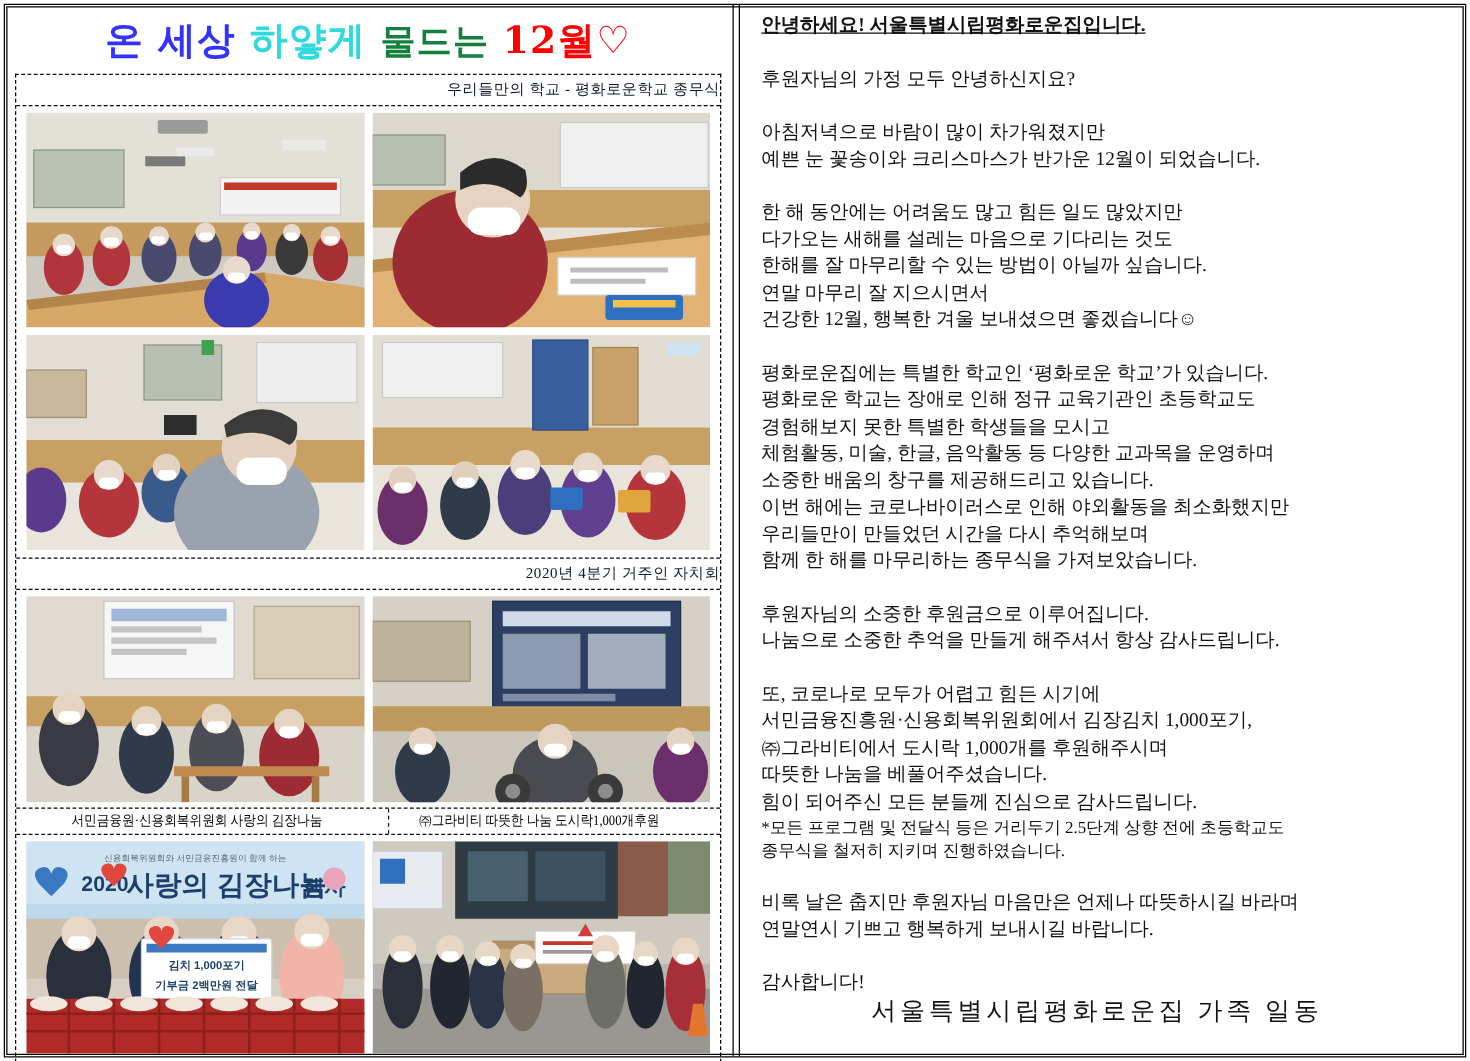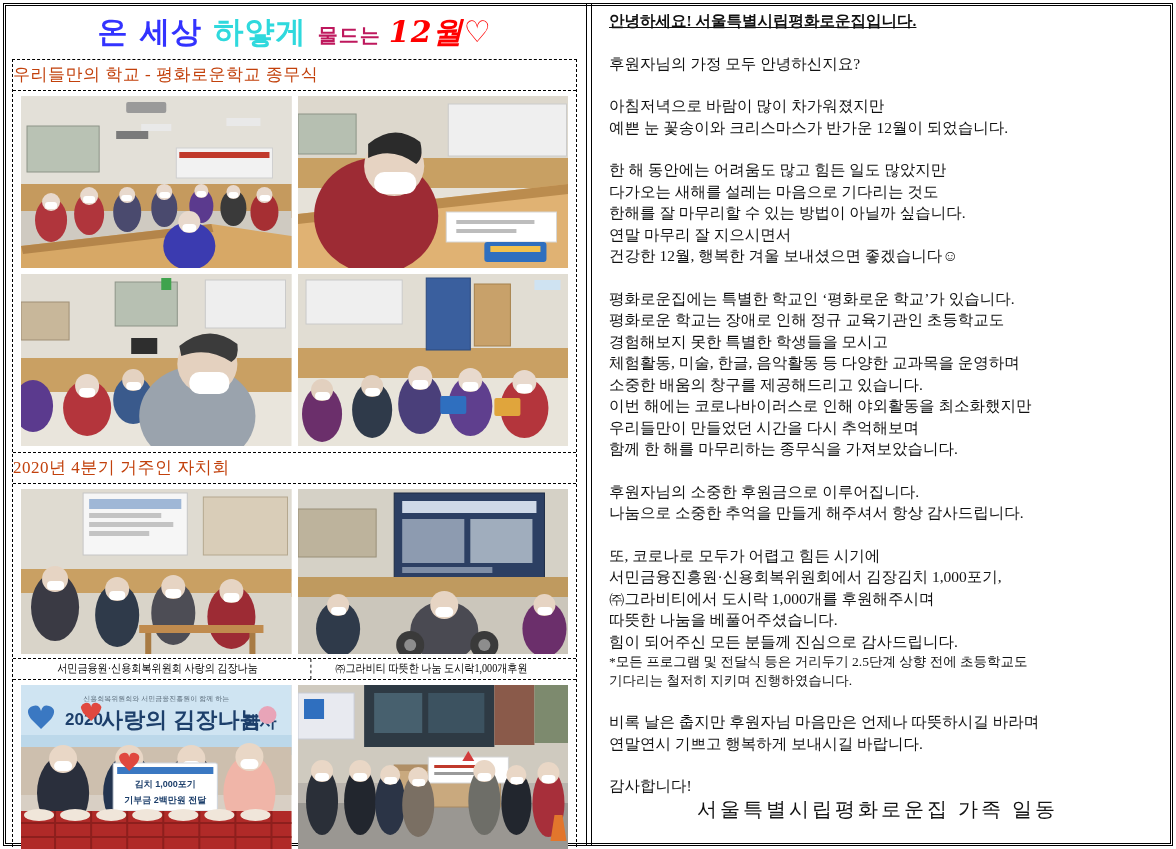--- a/index.html
+++ b/index.html
@@ -39,37 +39,37 @@
   
   .headline{
     text-align:center;
     padding:4px 0 6px 0;
     white-space:nowrap;
     font-family:"DejaVu Serif","Liberation Serif",serif;
   }
   .headline span{font-weight:700;letter-spacing:1px;}
   .hl-blue{font-size:30px;color:#3333ff;}
   .hl-cyan{font-size:30px;color:#2fd9dd;margin-top:36px;}
-  .hl-black{font-size:20px;color:#be185d;}
-  .hl-red{font-size:30px;color:#ff0000;font-style:italic;}
+  .hl-black{font-size:28px;color:#15803d;}
+  .hl-red{font-size:30px;color:#ff0000;}
 
   
   .board{
     flex:1;
     border:1px dashed #000;
     box-sizing:border-box;
     display:flex;flex-direction:column;
     padding:0;
   }
   .sec-title{
-    text-align:left;
-    font-size:17px;
+    text-align:right;
+    font-size:12px;
     letter-spacing:.5px;
     padding:3px 0 4px 0;
-    color:#c2410c;
+    color:#0f172a;
     white-space:nowrap;
   }
   .rule{border-top:1px dashed #000;}
   .photo-row{display:flex;gap:6px;padding:0 8px 6px 8px;}
   .photo-row.tight{padding-bottom:4px;}
   .cell{flex:1;position:relative;overflow:hidden;}
 
   .cap-row{display:flex;padding:0 8px;}
   .cap{
     flex:1;text-align:center;font-size:11.5px;
@@ -445,21 +445,21 @@
       <p class="bold">후원자님의 소중한 후원금으로 이루어집니다.</p>
       <p>나눔으로 소중한 추억을 만들게 해주셔서 항상 감사드립니다.</p>
       <div class="blank"></div>
 
       <p class="bold">또, 코로나로 모두가 어렵고 힘든 시기에</p>
       <p class="bold">서민금융진흥원·신용회복위원회에서 김장김치 1,000포기,</p>
       <p class="bold">㈜그라비티에서 도시락 1,000개를 후원해주시며</p>
       <p class="bold">따뜻한 나눔을 베풀어주셨습니다.</p>
       <p class="bold">힘이 되어주신 모든 분들께 진심으로 감사드립니다.</p>
       <p class="note">*모든 프로그램 및 전달식 등은 거리두기 2.5단계 상향 전에 초등학교도</p>
-      <p class="note">기다리는 철저히 지키며 진행하였습니다.</p>
+      <p class="note">종무식을 철저히 지키며 진행하였습니다.</p>
       <div class="blank"></div>
 
       <p class="bold">비록 날은 춥지만 후원자님 마음만은 언제나 따뜻하시길 바라며</p>
       <p class="bold">연말연시 기쁘고 행복하게 보내시길 바랍니다.</p>
       <div class="blank"></div>
 
       <p class="bold">감사합니다!</p>
       <p class="sign">서울특별시립평화로운집 가족 일동</p>
     </div>
   </div>

